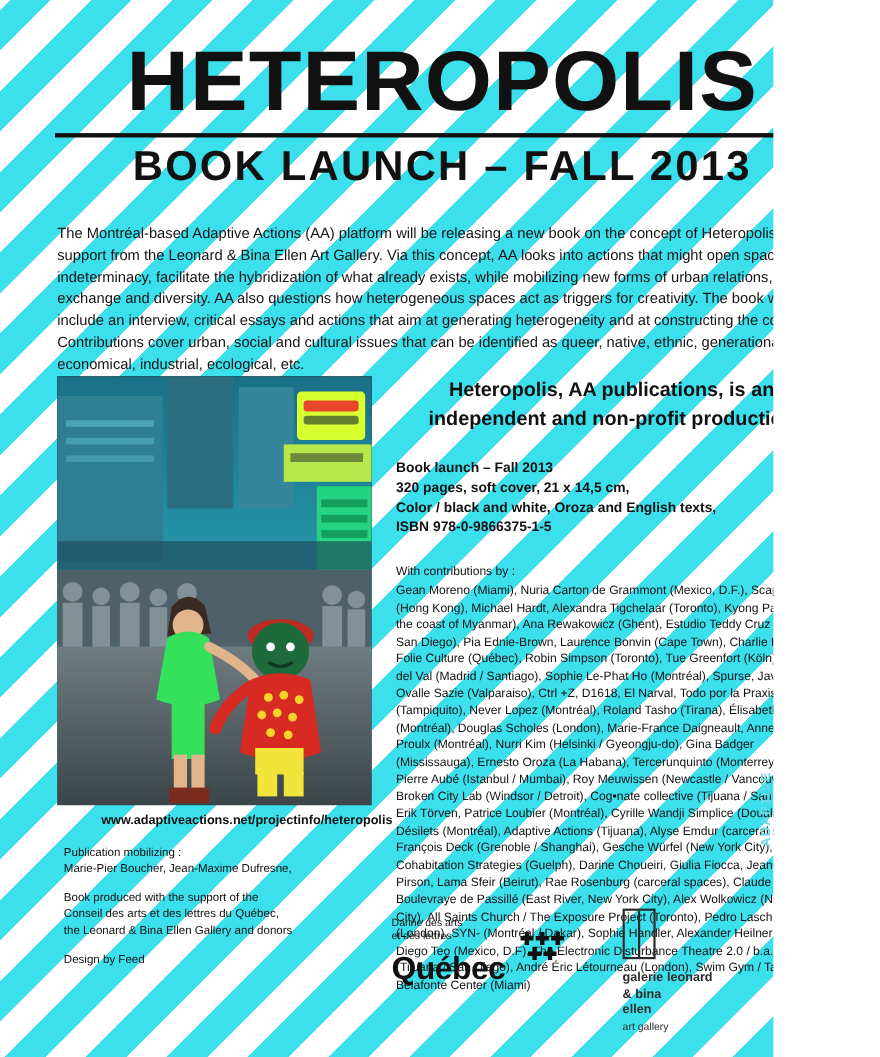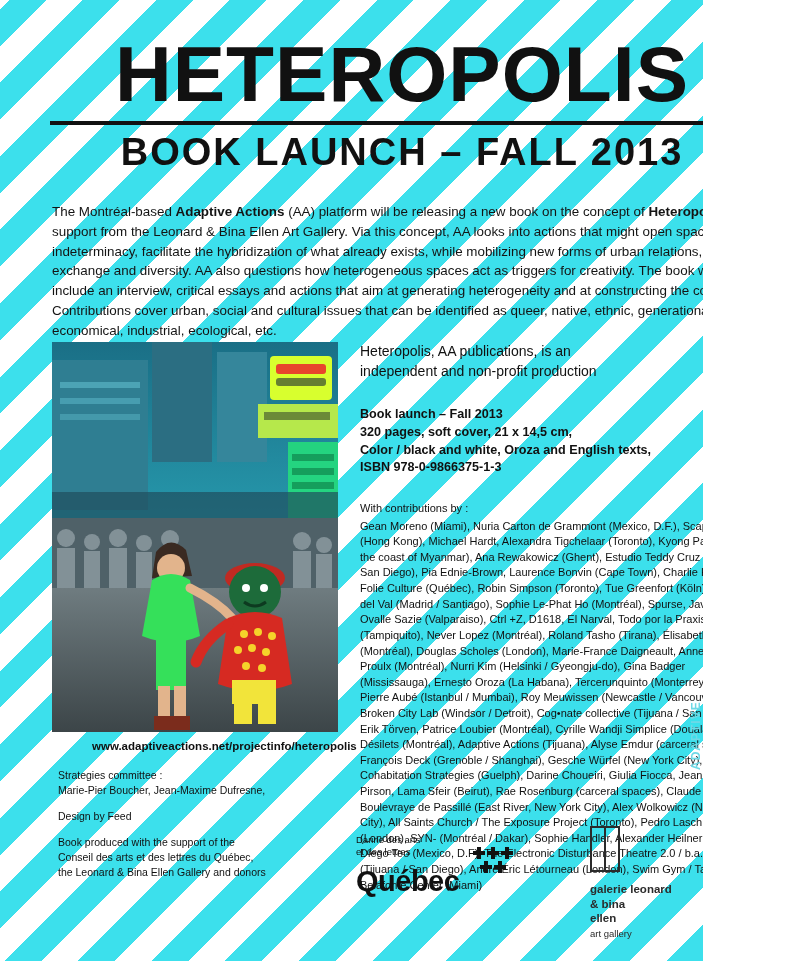--- a/index.html
+++ b/index.html
@@ -66,21 +66,21 @@
   .intro {
     position: absolute;
     left: 52px;
     top: 202px;
     width: 700px;
     font-size: 13.4px;
     line-height: 1.48;
     color: #141414;
     text-align: left;
   }
-  .intro b { font-weight: bold; }
+  .intro b { font-weight: normal; }
 
   
   .photo {
     position: absolute;
     left: 52px;
     top: 342px;
     width: 286px;
     height: 390px;
     overflow: hidden;
     background: #1b2a33;
@@ -112,25 +112,26 @@
   .credits .blk { margin-bottom: 11px; }
 
   
   .right-col {
     position: absolute;
     left: 360px;
     top: 342px;
     width: 392px;
   }
   .rc-tagline {
-    font-size: 14px;
-    font-weight: normal;
+    font-size: 18px;
+    font-weight: bold;
     line-height: 1.42;
     color: #111111;
     margin-bottom: 24px;
+    text-align: center;
   }
   .rc-details {
     font-size: 12.6px;
     font-weight: bold;
     line-height: 1.42;
     color: #111111;
     margin-bottom: 24px;
   }
   .rc-contrib-head {
     font-size: 11px;
@@ -183,21 +184,21 @@
     line-height: 1;
     margin-top: 9px;
   }
   .lq-flower {
     margin-top: 14px;
     margin-left: 6px;
   }
 
   .logo-gallery {
     position: absolute;
-    left: 590px;
+    left: 566px;
     top: 826px;
     width: 180px;
   }
   .lg-mark {
     width: 26px;
     height: 42px;
     border: 2px solid #2b2b2b;
     position: relative;
     margin-bottom: 10px;
   }
@@ -320,41 +321,41 @@
         <rect x="206" y="360" width="18" height="22" fill="#f2e43a"></rect>
         <path d="M176 282 q-24 16 -32 38" stroke="#d62a22" stroke-width="11" fill="none" stroke-linecap="round"></path>
       </g>
     </svg>
   </div>
 
   <div class="photo-url">www.adaptiveactions.net/projectinfo/heteropolis</div>
 
   <div class="credits">
     <div class="blk">
-      <div>Strategies committee :</div>
+      <div>Publication mobilizing :</div>
       <div>Marie-Pier Boucher, Jean-Maxime Dufresne,</div>
     </div>
-    <div class="blk">Design by Feed</div>
     <div class="blk">
       <div>Book produced with the support of the</div>
       <div>Conseil des arts et des lettres du Québec,</div>
       <div>the Leonard &amp; Bina Ellen Gallery and donors</div>
     </div>
+    <div class="blk">Design by Feed</div>
   </div>
 
   <div class="right-col">
     <div class="rc-tagline">
       <div>Heteropolis, AA publications, is an</div>
       <div>independent and non-profit production</div>
     </div>
     <div class="rc-details">
       <div>Book launch – Fall 2013</div>
       <div>320 pages, soft cover, 21 x 14,5 cm,</div>
       <div>Color / black and white, Oroza and English texts,</div>
-      <div>ISBN 978-0-9866375-1-3</div>
+      <div>ISBN 978-0-9866375-1-5</div>
     </div>
     <div class="rc-contrib-head">With contributions by :</div>
     <div class="rc-contrib-body">Gean Moreno (Miami), Nuria Carton de Grammont (Mexico, D.F.), Scapegoat (Hong Kong), Michael Hardt, Alexandra Tigchelaar (Toronto), Kyong Park (off the coast of Myanmar), Ana Rewakowicz (Ghent), Estudio Teddy Cruz (Tijuana / San Diego), Pia Ednie-Brown, Laurence Bonvin (Cape Town), Charlie Hailey, Folie Culture (Québec), Robin Simpson (Toronto), Tue Greenfort (Köln), Jaime del Val (Madrid / Santiago), Sophie Le-Phat Ho (Montréal), Spurse, Javiera Ovalle Sazie (Valparaiso), Ctrl +Z, D1618, El Narval, Todo por la Praxis (Tampiquito), Never Lopez (Montréal), Roland Tasho (Tirana), Élisabeth Mercier (Montréal), Douglas Scholes (London), Marie-France Daigneault, Anne-Marie Proulx (Montréal), Nurri Kim (Helsinki / Gyeongju-do), Gina Badger (Mississauga), Ernesto Oroza (La Habana), Tercerunquinto (Monterrey), Jean-Pierre Aubé (Istanbul / Mumbai), Roy Meuwissen (Newcastle / Vancouver), Broken City Lab (Windsor / Detroit), Cog•nate collective (Tijuana / San Diego), Erik Törven, Patrice Loubier (Montréal), Cyrille Wandji Simplice (Douala), Martin Désilets (Montréal), Adaptive Actions (Tijuana), Alyse Emdur (carceral spaces), François Deck (Grenoble / Shanghai), Gesche Würfel (New York City), Cohabitation Strategies (Guelph), Darine Choueiri, Giulia Fiocca, Jean-François Pirson, Lama Sfeir (Beirut), Rae Rosenburg (carceral spaces), Claude Boulevraye de Passillé (East River, New York City), Alex Wolkowicz (New York City), All Saints Church / The Exposure Project (Toronto), Pedro Lasch (London), SYN- (Montréal / Dakar), Sophie Handler, Alexander Heilner (Cairo), Diego Teo (Mexico, D.F), The Electronic Disturbance Theatre 2.0 / b.a.n.g. lab (Tijuana / San Diego), André Éric Létourneau (London), Swim Gym / Tacolcy Belafonte Center (Miami)</div>
   </div>
 
   <div class="vert-text">ADAPTIVE</div>
 
   <div class="logo-quebec">
     <div class="lq-text">
       <div>Darine des arts</div>

